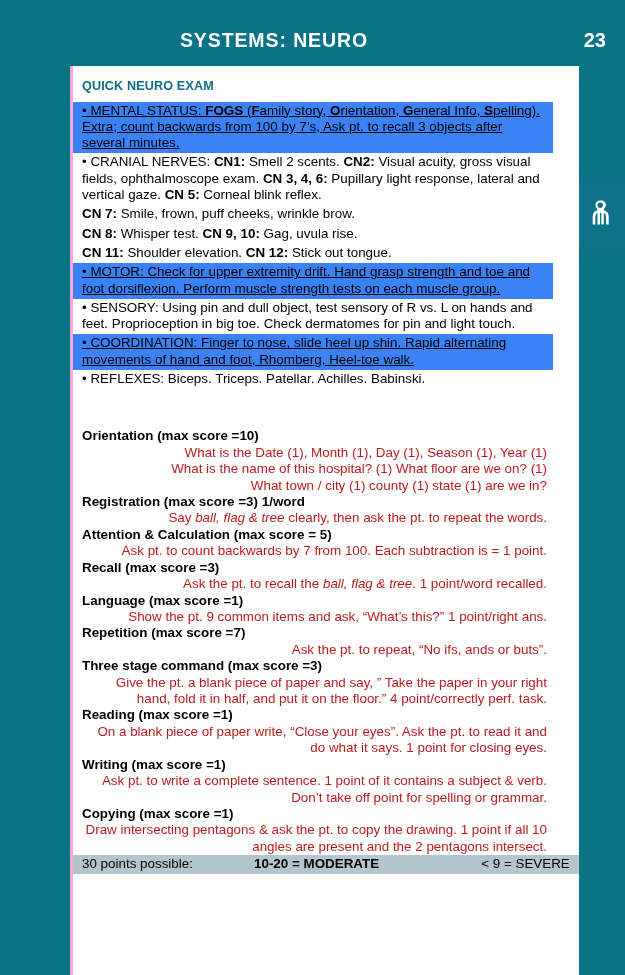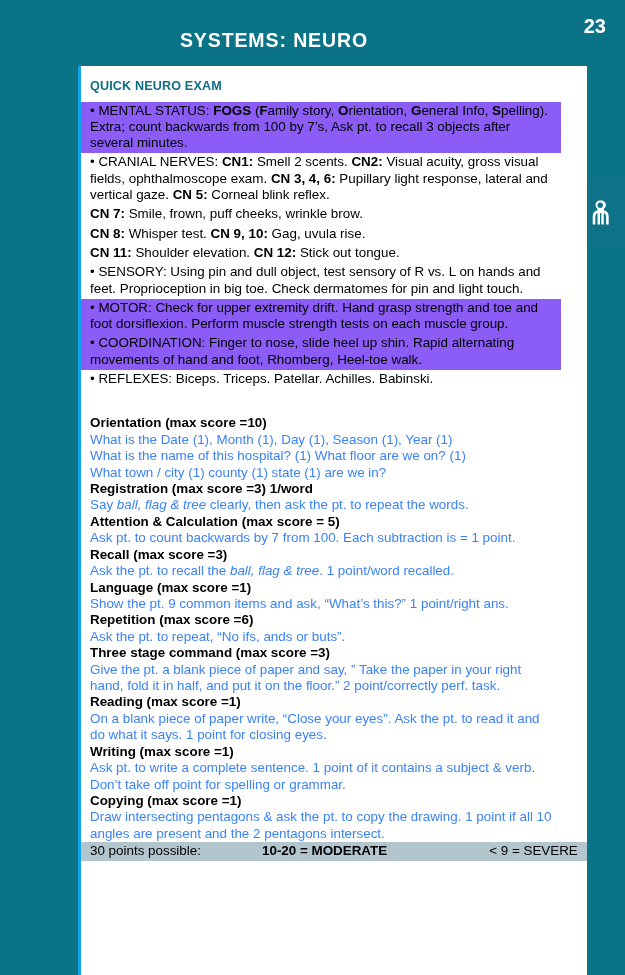--- a/index.html
+++ b/index.html
@@ -29,48 +29,48 @@
     text-align: center;
     color: #ffffff;
     font-size: 19.5px;
     font-weight: bold;
     letter-spacing: 0.9px;
     line-height: 1;
   }
   .header-pageno {
     position: absolute;
     right: 19px;
-    top: 16px;
+    top: 30px;
     color: #ffffff;
     font-size: 20px;
     font-weight: bold;
     line-height: 1;
   }
   .side-tab {
     position: absolute;
     left: 575px;
     top: 180px;
     width: 50px;
     height: 66px;
     background: #0e7288;
     display: flex;
     align-items: center;
     justify-content: center;
   }
   .side-tab svg { display: block; }
 
   .content-panel {
     position: absolute;
-    left: 78px;
+    left: 70px;
     top: 66px;
     width: 509px;
     height: 909px;
     background: #ffffff;
     box-sizing: border-box;
-    border-left: 3px solid #0ea5e9;
+    border-left: 3px solid #f9a8d4;
     overflow: hidden;
   }
   .inner {
     position: relative;
     padding: 0;
   }
   .section-heading {
     color: #0d6e84;
     font-size: 12.6px;
     font-weight: bold;
@@ -81,40 +81,41 @@
   #mmse-heading { margin: 0 0 0 9px; }
 
   .block {
     font-size: 13.4px;
     color: #000000;
     line-height: 16.3px;
     padding: 1px 6px 2px 9px;
     box-sizing: border-box;
     width: 480px;
   }
-  .block.hl { background: #8b5cf6; }
+  .block.hl { background: #3b82f6; text-decoration: underline; }
   .block b { font-weight: bold; }
 
   .body-line {
     font-size: 13.4px;
-    color: #3b82f6;
+    color: #b91c1c;
     line-height: 16.3px;
     padding: 0 6px 0 9px;
     width: 480px;
     box-sizing: border-box;
+    text-align: right;
   }
   .item-title {
     font-size: 13.4px;
     font-weight: bold;
     color: #000;
     line-height: 16.6px;
     padding: 0 6px 0 9px;
   }
 
-  .mmse-wrap { margin-top: 8px; }
+  .mmse-wrap { margin-top: 21px; }
 
   .score-bar {
     background: #b3c6ce;
     width: 544px;
     box-sizing: border-box;
     padding: 1px 6px 2px 9px;
     font-size: 13.4px;
     line-height: 16.3px;
     display: flex;
     color: #000;
@@ -148,46 +149,46 @@
     <div class="section-heading" id="qne-heading">QUICK NEURO EXAM</div>
 
     <div class="gap-sm"></div>
 
     <div id="qne-blocks">
         <div class="block hl"><span>• MENTAL STATUS: </span><b>FOGS</b><span> (</span><b>F</b><span>amily story, </span><b>O</b><span>rientation, </span><b>G</b><span>eneral Info, </span><b>S</b><span>pelling). Extra; count backwards from 100 by 7’s, Ask pt. to recall 3 objects after several minutes.</span></div>
         <div class="block"><span>• CRANIAL NERVES: </span><b>CN1:</b><span> Smell 2 scents. </span><b>CN2:</b><span> Visual acuity, gross visual fields, ophthalmoscope exam. </span><b>CN 3, 4, 6:</b><span> Pupillary light response, lateral and vertical gaze. </span><b>CN 5:</b><span> Corneal blink reflex.</span></div>
         <div class="block"><b>CN 7:</b><span> Smile, frown, puff cheeks, wrinkle brow.</span></div>
         <div class="block"><b>CN 8:</b><span> Whisper test. </span><b>CN 9, 10:</b><span> Gag, uvula rise.</span></div>
         <div class="block"><b>CN 11:</b><span> Shoulder elevation. </span><b>CN 12:</b><span> Stick out tongue.</span></div>
+        <div class="block hl"><span>• MOTOR: Check for upper extremity drift. Hand grasp strength and toe and foot dorsiflexion. Perform muscle strength tests on each muscle group.</span></div>
         <div class="block"><span>• SENSORY: Using pin and dull object, test sensory of R vs. L on hands and feet. Proprioception in big toe. Check dermatomes for pin and light touch.</span></div>
-        <div class="block hl"><span>• MOTOR: Check for upper extremity drift. Hand grasp strength and toe and foot dorsiflexion. Perform muscle strength tests on each muscle group.</span></div>
         <div class="block hl"><span>• COORDINATION: Finger to nose, slide heel up shin. Rapid alternating movements of hand and foot, Rhomberg, Heel-toe walk.</span></div>
         <div class="block"><span>• REFLEXES: Biceps. Triceps. Patellar. Achilles. Babinski.</span></div>
       </div>
 
     <div class="gap-md"></div>
 
 
     <div class="mmse-wrap" id="mmse-items">
         <div class="item-title"><b>Orientation (max score =10)</b></div>
         <div class="body-line"><span>What is the Date (1), Month (1), Day (1), Season (1), Year (1)</span></div>
         <div class="body-line"><span>What is the name of this hospital? (1) What floor are we on? (1)</span></div>
         <div class="body-line"><span>What town / city (1) county (1) state (1) are we in?</span></div>
         <div class="item-title"><b>Registration (max score =3)</b><span> 1/word</span></div>
         <div class="body-line"><span>Say </span><i>ball, flag &amp; tree</i><span> clearly, then ask the pt. to repeat the words.</span></div>
         <div class="item-title"><b>Attention &amp; Calculation (max score = 5)</b></div>
         <div class="body-line"><span>Ask pt. to count backwards by 7 from 100. Each subtraction is = 1 point.</span></div>
         <div class="item-title"><b>Recall (max score =3)</b></div>
         <div class="body-line"><span>Ask the pt. to recall the </span><i>ball, flag &amp; tree</i><span>. 1 point/word recalled.</span></div>
         <div class="item-title"><b>Language (max score =1)</b></div>
         <div class="body-line"><span>Show the pt. 9 common items and ask, “What’s this?” 1 point/right ans.</span></div>
-        <div class="item-title"><b>Repetition (max score =6)</b></div>
+        <div class="item-title"><b>Repetition (max score =7)</b></div>
         <div class="body-line"><span>Ask the pt. to repeat, “No ifs, ands or buts”.</span></div>
         <div class="item-title"><b>Three stage command (max score =3)</b></div>
-        <div class="body-line"><span>Give the pt. a blank piece of paper and say, ” Take the paper in your right hand, fold it in half, and put it on the floor.” 2 point/correctly perf. task.</span></div>
+        <div class="body-line"><span>Give the pt. a blank piece of paper and say, ” Take the paper in your right hand, fold it in half, and put it on the floor.” 4 point/correctly perf. task.</span></div>
         <div class="item-title"><b>Reading (max score =1)</b></div>
         <div class="body-line"><span>On a blank piece of paper write, “Close your eyes”. Ask the pt. to read it and do what it says. 1 point for closing eyes.</span></div>
         <div class="item-title"><b>Writing (max score =1)</b></div>
         <div class="body-line"><span>Ask pt. to write a complete sentence. 1 point of it contains a subject &amp; verb. Don’t take off point for spelling or grammar.</span></div>
         <div class="item-title"><b>Copying (max score =1)</b></div>
         <div class="body-line"><span>Draw intersecting pentagons &amp; ask the pt. to copy the drawing. 1 point if all 10 angles are present and the 2 pentagons intersect.</span></div>
       </div>
 
     <div class="score-bar">
       <span class="sb-a">30 points possible:</span>

